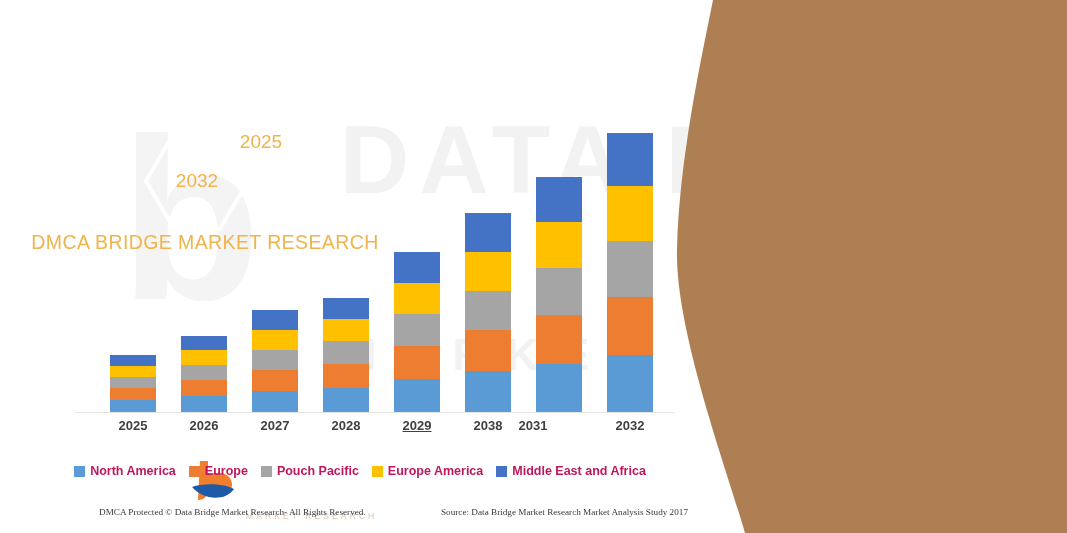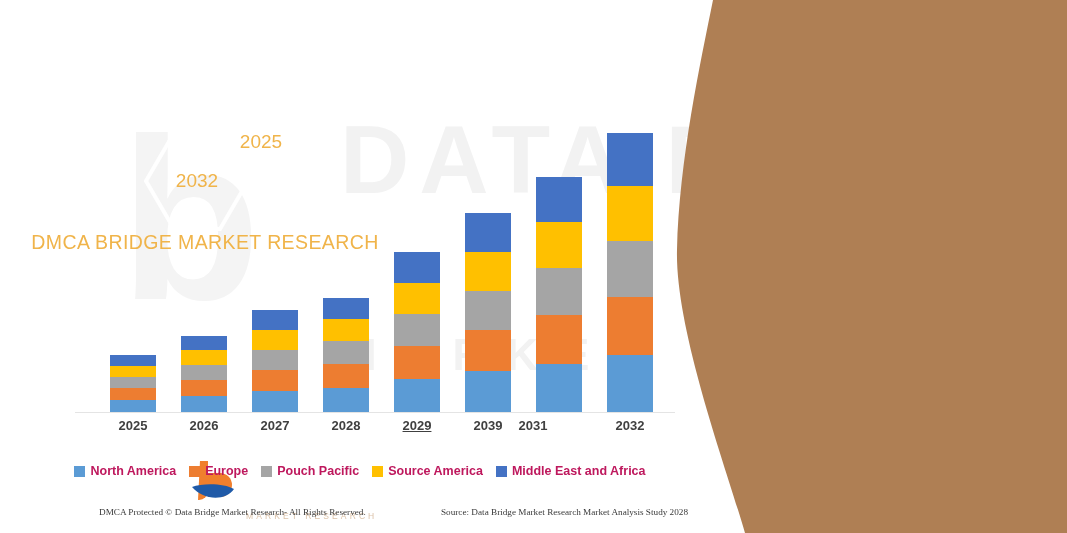--- a/index.html
+++ b/index.html
@@ -202,52 +202,52 @@
     </div>
 
     <div class="axis-line"></div>
 
     <div class="xlabels">
       <div class="xlabel" style="left:103px;">2025</div>
       <div class="xlabel" style="left:174px;">2026</div>
       <div class="xlabel" style="left:245px;">2027</div>
       <div class="xlabel" style="left:316px;">2028</div>
       <div class="xlabel" style="left:387px;text-decoration:underline;">2029</div>
-      <div class="xlabel" style="left:458px;">2039</div>
+      <div class="xlabel" style="left:458px;">2038</div>
       <div class="xlabel" style="left:503px;">2031</div>
       <div class="xlabel" style="left:600px;">2032</div>
     </div>
 
     <div class="legend">
       <div class="legend-item">
         <span class="legend-swatch" style="background:#5B9BD5;"></span>
         <span class="legend-label">North America</span>
       </div>
       <div class="legend-item">
         <span class="legend-swatch" style="background:#ED7D31;"></span>
         <span class="legend-label">Europe</span>
       </div>
       <div class="legend-item">
         <span class="legend-swatch" style="background:#A5A5A5;"></span>
         <span class="legend-label">Pouch Pacific</span>
       </div>
       <div class="legend-item">
         <span class="legend-swatch" style="background:#FFC000;"></span>
-        <span class="legend-label">Source America</span>
+        <span class="legend-label">Europe America</span>
       </div>
       <div class="legend-item">
         <span class="legend-swatch" style="background:#4472C4;"></span>
         <span class="legend-label">Middle East and Africa</span>
       </div>
     </div>
   </div>
 
   <div class="footer">
     <span class="footer-left">DMCA Protected © Data Bridge Market Research-  All Rights Reserved.</span>
-    <span class="footer-right">Source: Data Bridge Market Research  Market Analysis Study 2028</span>
+    <span class="footer-right">Source: Data Bridge Market Research  Market Analysis Study 2017</span>
   </div>
 
   <div class="panel-right">
     <svg width="400" height="533" viewBox="0 0 400 533">
       <path d="M 46 0 L 400 0 L 400 533 L 78 533 C 60 470 8 330 10 250 C 12 160 34 60 46 0 Z" fill="#AF7F54"></path>
     </svg>
   </div>
 
   <div class="panel-content">
     <div class="panel-title">Global Pouch Packaging Market, By Regions, 2025 to 2032</div>

